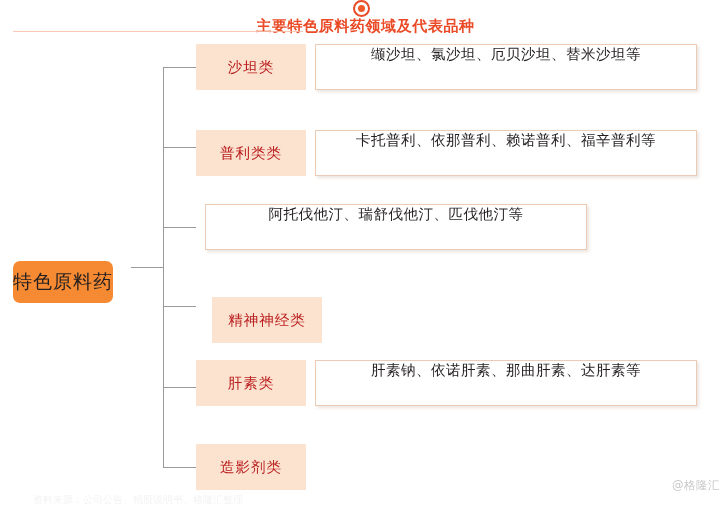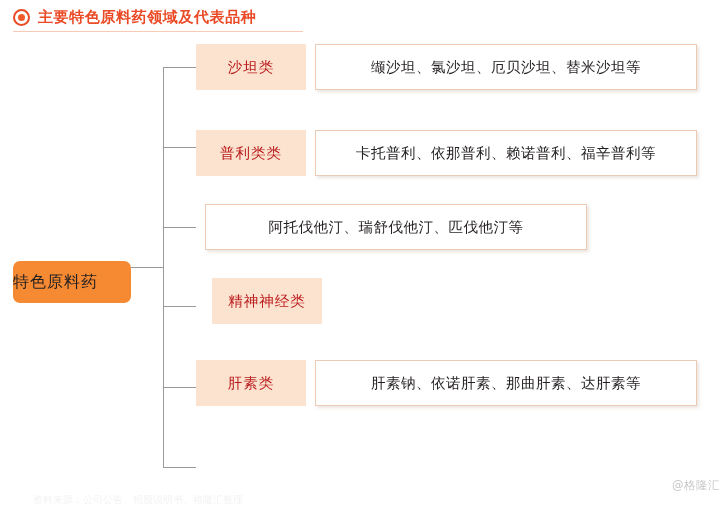--- a/index.html
+++ b/index.html
@@ -17,22 +17,23 @@
 
   
   .header {
     position: absolute;
     left: 0;
     top: 0;
     width: 728px;
     height: 34px;
     display: flex;
     align-items: center;
-    padding-left: 13px;
-    box-sizing: border-box;
+    padding-left: 3px;
+    box-sizing: border-box;
+    flex-direction: column;
   }
   .bullet-icon {
     width: 17px;
     height: 17px;
     border-radius: 50%;
     border: 2px solid #EA4A26;
     box-sizing: border-box;
     display: flex;
     align-items: center;
     justify-content: center;
@@ -71,29 +72,29 @@
     top: 34px;
     width: 728px;
     height: 473px;
   }
 
   
   .root-node {
     position: absolute;
     left: 13px;
     top: 227px;
-    width: 118px;
+    width: 100px;
     height: 42px;
     background: #F58A33;
     border-radius: 7px;
     display: flex;
     align-items: center;
-    justify-content: flex-start;
+    justify-content: flex-end;
     color: #231f20;
-    font-size: 16px;
+    font-size: 19px;
     letter-spacing: 1px;
     box-sizing: border-box;
   }
 
   
   .conn {
     position: absolute;
     background: #9a9a9a;
   }
   .conn-h-root {
@@ -133,21 +134,20 @@
     letter-spacing: 1px;
     box-sizing: border-box;
   }
   .drug-box {
     width: 382px;
     margin-left: 9px;
     background: #ffffff;
     border: 1px solid #EBCBB3;
     box-shadow: 2px 2px 3px rgba(180,150,130,0.25);
     display: flex;
-    align-items: center;
     justify-content: center;
     font-size: 14.5px;
     color: #231f20;
     letter-spacing: 0.5px;
     box-sizing: border-box;
   }
 
   
   .watermark {
     position: absolute;
@@ -212,34 +212,37 @@
       <span>卡托普利、依那普利、赖诺普利、福辛普利等</span>
     </div>
   </div>
 
   <div class="row" style="top:170px;">
     <div class="drug-box">
       <span>阿托伐他汀、瑞舒伐他汀、匹伐他汀等</span>
     </div>
   </div>
 
-  <div class="row" style="top:244px;padding-left:16px;">
+  <div class="row" style="top:263px;padding-left:16px;">
     <div class="cat-box">
       <span>精神神经类</span>
     </div>
   </div>
 
   <div class="row" style="top:326px;">
     <div class="cat-box">
       <span>肝素类</span>
     </div>
     <div class="drug-box">
       <span>肝素钠、依诺肝素、那曲肝素、达肝素等</span>
     </div>
   </div>
 
   <div class="row" style="top:410px;">
+    <div class="cat-box">
+      <span>造影剂类</span>
+    </div>
   </div>
 
 </div>
 
 <div class="source-note">资料来源：公司公告、招股说明书、格隆汇整理</div>
 <div class="watermark">@格隆汇</div>
 
 </body></html>

